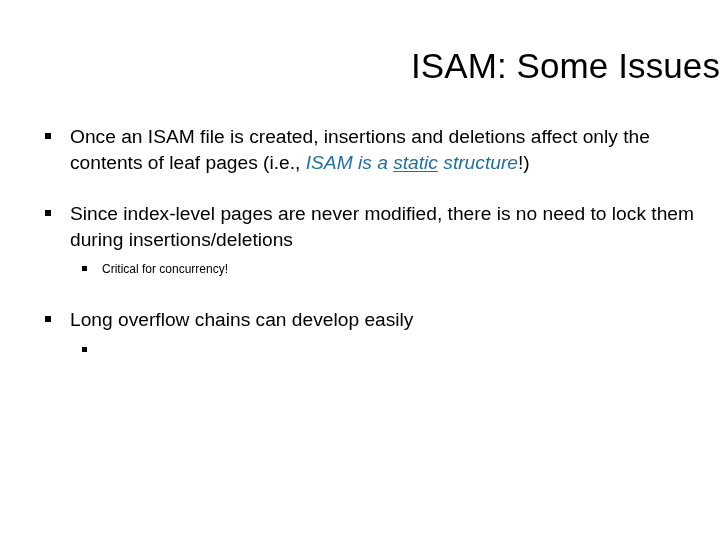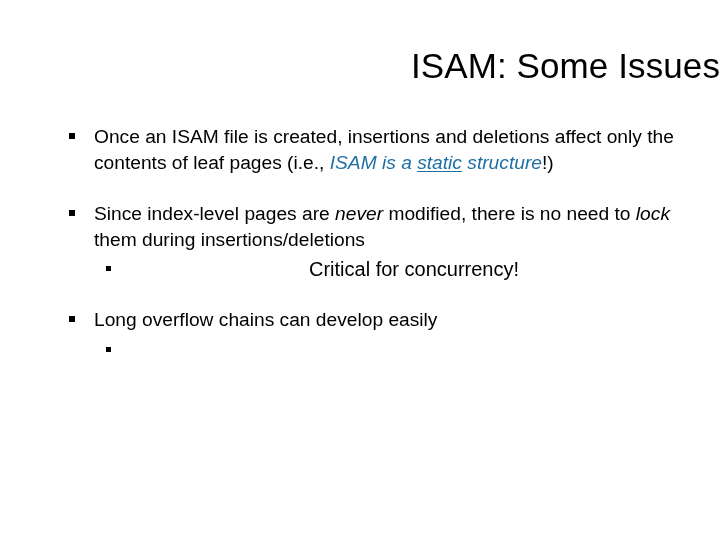--- a/index.html
+++ b/index.html
@@ -35,21 +35,20 @@
   .body-area {
     position: absolute;
     top: 124px;
     left: 0;
     width: 720px;
   }
   .bullet-row {
     position: relative;
     display: block;
     box-sizing: border-box;
-    margin-left: 24px;
   }
   
   .lvl1 {
     padding-left: 70px;
     padding-right: 18px;
     font-size: 19.2px;
     line-height: 25.5px;
     color: #000000;
     margin-bottom: 0;
   }
@@ -58,38 +57,36 @@
     left: 45px;
     top: 9px;
     width: 6px;
     height: 6px;
     background: #000000;
   }
   
   .lvl2 {
     padding-left: 102px;
     padding-right: 18px;
-    font-size: 20px;
+    font-size: 12px;
     line-height: 23px;
     color: #000000;
-    text-align: center;
   }
   .lvl2 .marker {
     position: absolute;
     left: 82px;
     top: 8px;
     width: 5px;
     height: 5px;
     background: #000000;
   }
   .gap-lg { height: 26px; }
   .gap-sm { height: 6px; }
 
   .em {
-    font-style: italic;
   }
   .accent {
     font-style: italic;
   }
   .accent-u {
     font-style: italic;
     text-decoration: underline;
     text-underline-offset: 2px;
   }
   .txt {

